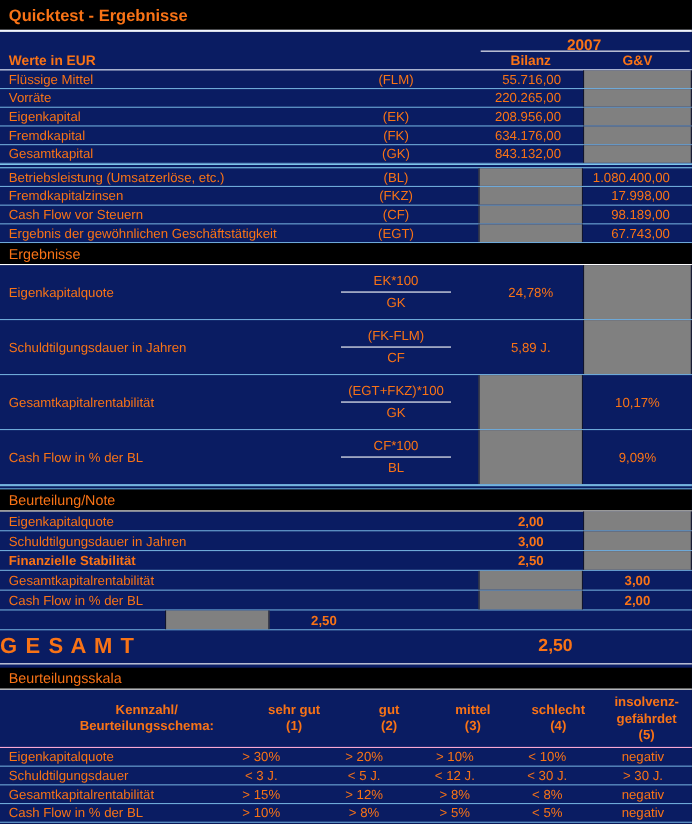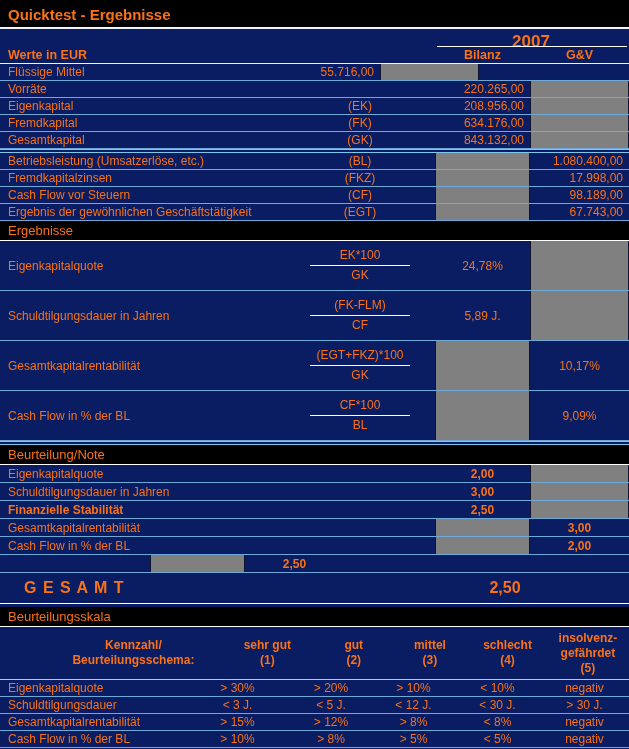--- a/index.html
+++ b/index.html
@@ -32,41 +32,41 @@
     font-weight:bold;
     font-size:15px;
   }
   
   .trow { display:flex; align-items:center; height:16px; border-bottom:1px solid #6ea9d8; }
   .trow2 { display:flex; align-items:center; height:17px; border-bottom:1px solid #6ea9d8; }
   .cl { width:285px; padding-left:8px; box-sizing:border-box; white-space:nowrap; overflow:hidden; }
   .cc { width:150px; text-align:center; }
   .cb { width:95px;  box-sizing:border-box; }
   .cg { width:99px;  box-sizing:border-box; }
-  .num { text-align:right; padding-right:6px; }
+  .num { text-align:right; padding-right:20px; }
   .ctr { text-align:center; }
   .bold { font-weight:bold; }
   .graycell { background:#808080; align-self:stretch; border-left:1px solid #10142e; border-right:1px solid #10142e; }
   
   .yearrow { position:relative; height:15px; margin-top:3px; }
-  .yearrow .year { position:absolute; left:435px; width:192px; text-align:center; font-weight:bold; font-size:17px; top:0; }
+  .yearrow .year { position:absolute; left:435px; width:192px; text-align:center; font-weight:bold; font-size:14px; top:0; }
   .yearrow .yline { position:absolute; left:437px; right:2px; bottom:0; border-bottom:1px solid #ffffff; }
   .hdrrow { display:flex; align-items:center; height:16px; border-bottom:1px solid #eef4ff; font-weight:bold; font-size:12.5px; }
   
   .sep { height:2px; border-top:1px solid #7fc7ea; border-bottom:1px solid #7fc7ea; background:#0a1c62; }
   .sep3 { height:3px; background:#0a1c62; }
   
   .frow { display:flex; align-items:stretch; height:49px; border-bottom:1px solid #6ea9d8; }
   .frow .cl { display:flex; align-items:center; }
   .formula { width:150px; display:flex; flex-direction:column; justify-content:center; align-items:center; line-height:15px; }
   .fline { width:100px; border-top:1px solid #ffffff; height:0; margin:2px 0; }
   .fval { display:flex; align-items:center; justify-content:center; }
   
   .gesamtrow { position:relative; display:flex; align-items:center; height:30px; border-bottom:1px solid #ffffff; }
-  .gesamtrow .glabel { padding-left:24px; font-weight:bold; font-size:16px; letter-spacing:1px; }
+  .gesamtrow .glabel { padding-left:0; font-weight:bold; font-size:20px; letter-spacing:1px; }
   .gesamtrow .gvalue { position:absolute; left:435px; width:140px; text-align:center; font-weight:bold; font-size:16px; }
   
   .shead { display:flex; align-items:stretch; height:52px; border-bottom:1px solid #f9a8d4; font-weight:bold; text-align:center; line-height:15px;padding-left:48px; }
   .shead > div { display:flex; flex-direction:column; justify-content:center; }
   .scol0 { width:185px; } .scol1 { width:105px; } .scol2 { width:82px;align-items:center; }
   .scol3 { width:83px; }  .scol4 { width:85px; }  .scol5 { width:89px; }
   .srow { display:flex; align-items:center; height:16px; border-bottom:1px solid #6ea9d8; }
   .srow .scol0 { padding-left:8px; box-sizing:border-box; text-align:left; }
   .srow > div { text-align:center; }
 </style>
@@ -86,20 +86,21 @@
 
   <div class="hdrrow">
     <div class="cl">Werte in EUR</div>
     <div class="cc"></div>
     <div class="cb ctr">Bilanz</div>
     <div class="cg ctr">G&amp;V</div>
   </div>
 
   <div class="trow">
     <div class="cl">Flüssige Mittel</div>
+    <div class="cc">(FLM)</div>
     <div class="cb num">55.716,00</div>
     <div class="cg graycell"></div>
   </div>
   <div class="trow">
     <div class="cl">Vorräte</div>
     <div class="cc"></div>
     <div class="cb num">220.265,00</div>
     <div class="cg graycell"></div>
   </div>
   <div class="trow">

